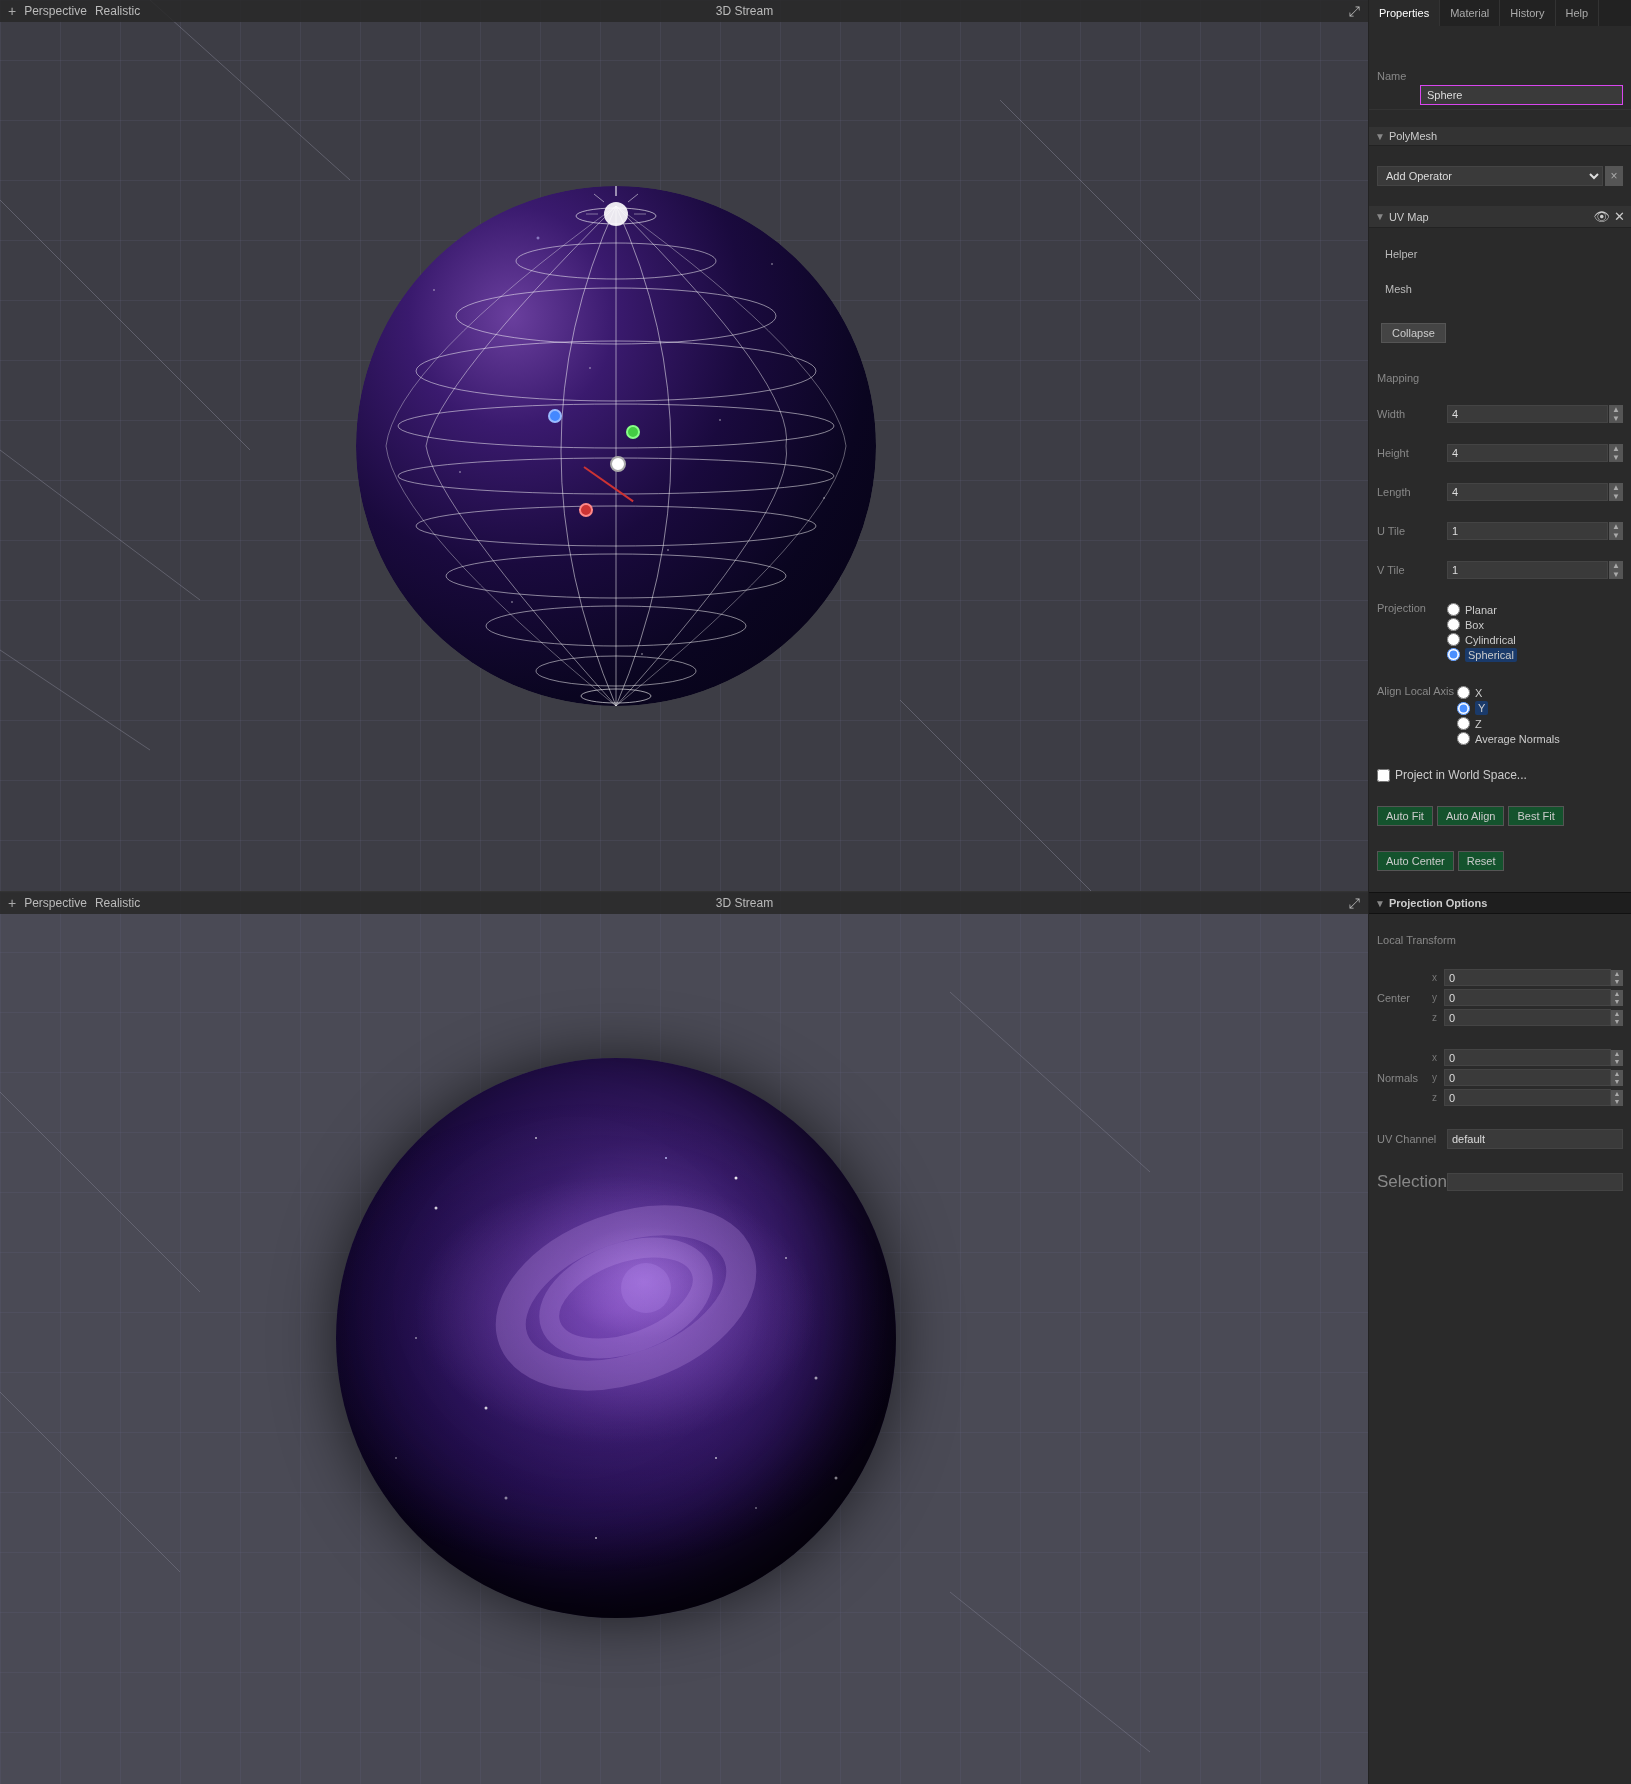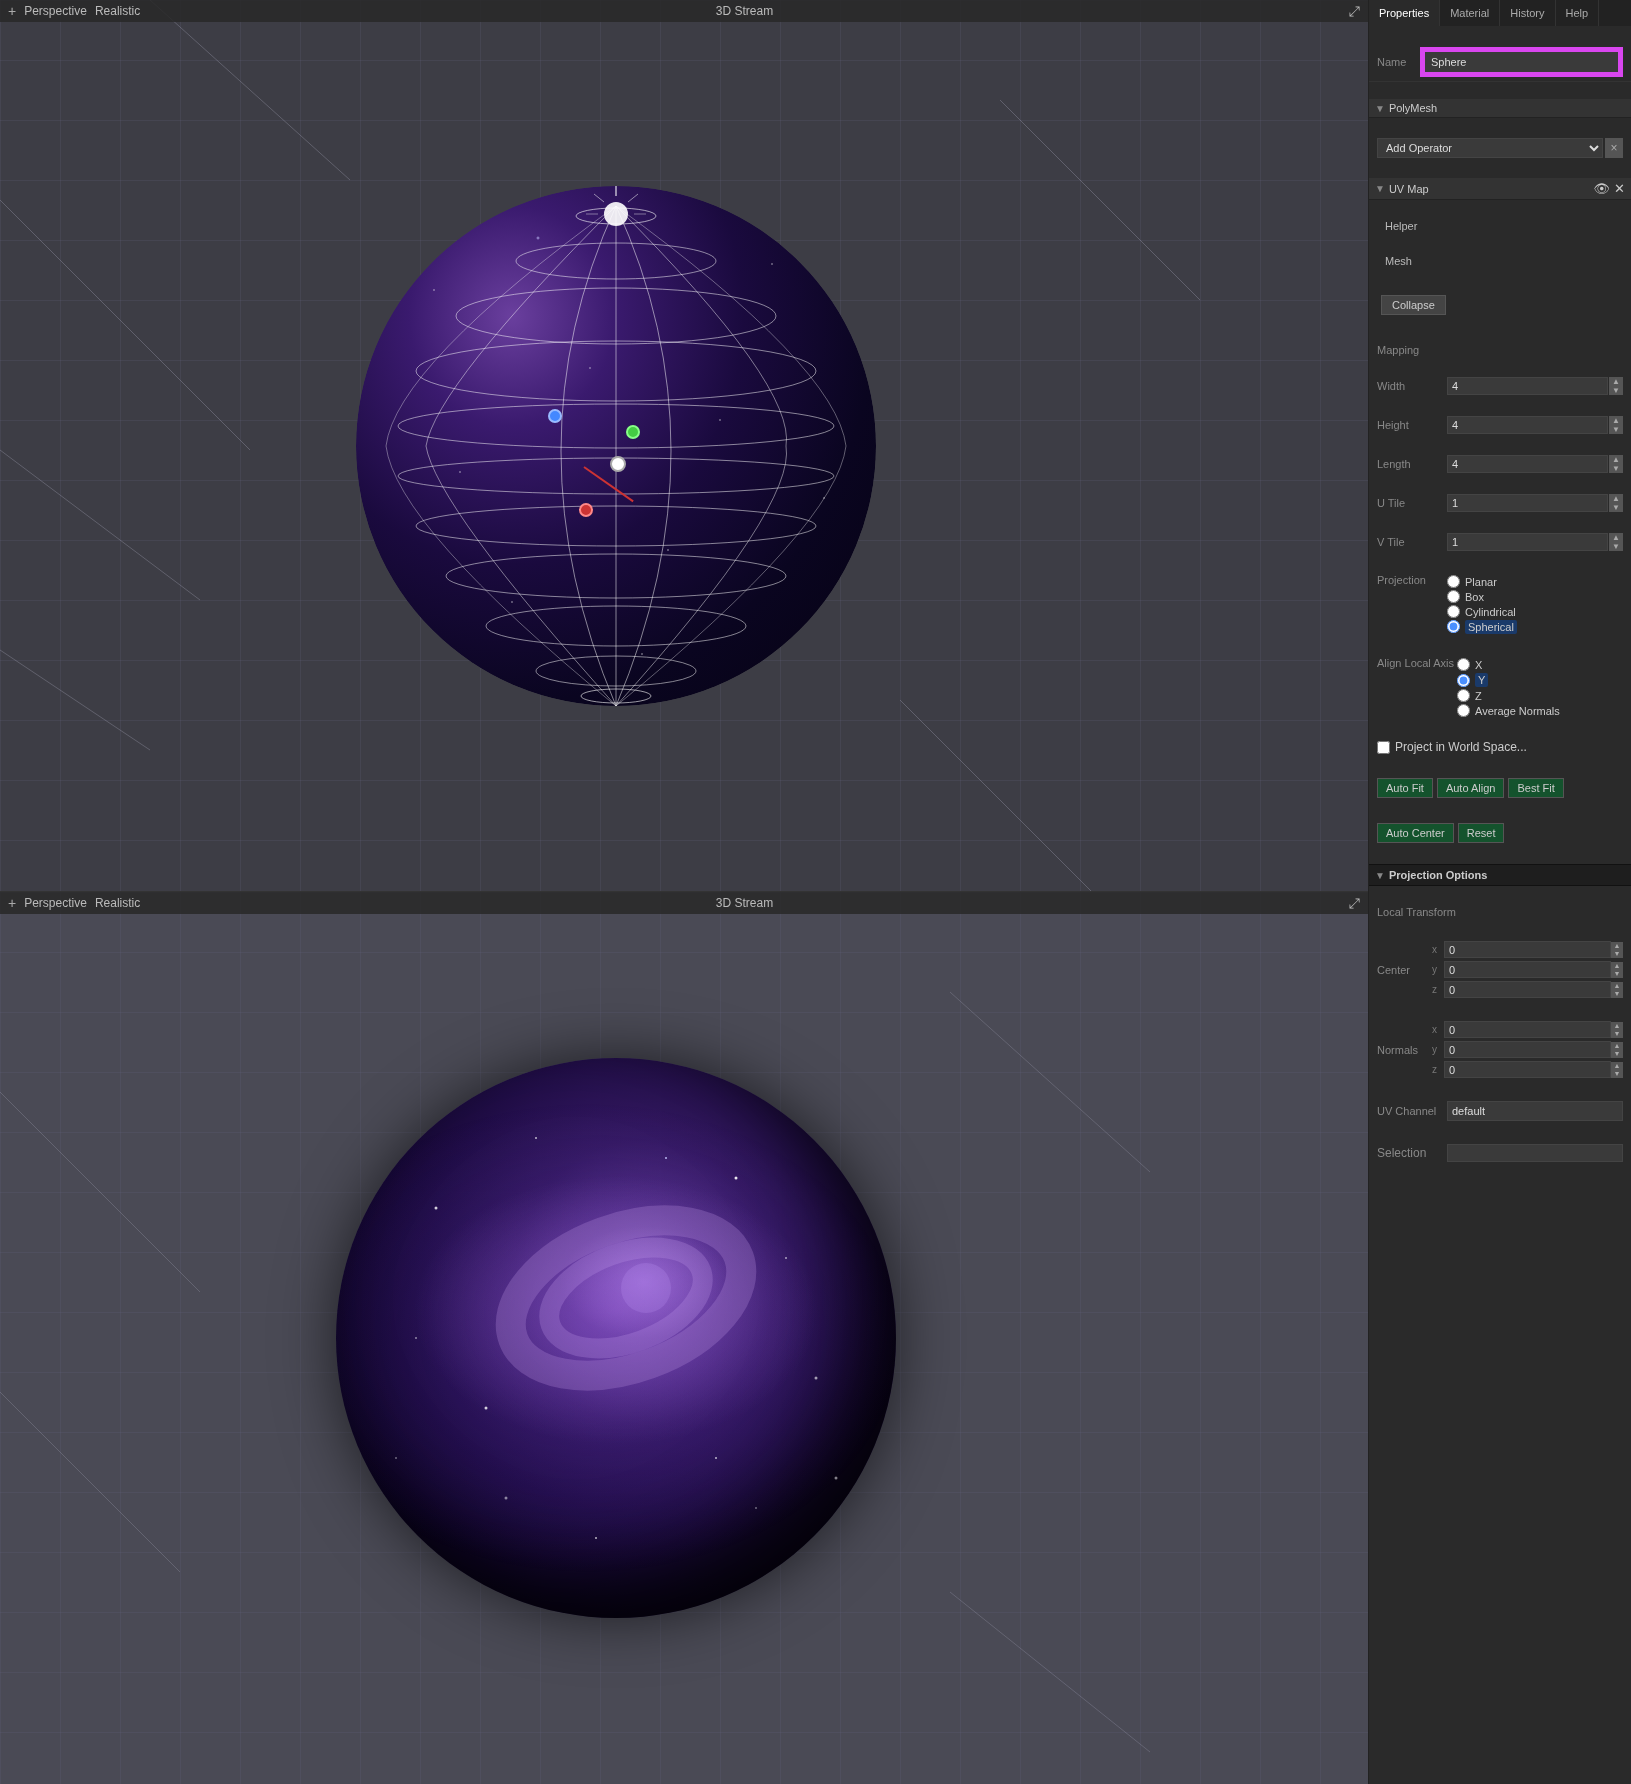--- a/index.html
+++ b/index.html
@@ -246,26 +246,27 @@
       border-bottom: 1px solid #333;
     }
     .name-row label {
       color: #888;
       font-size: 11px;
       margin-right: 8px;
       min-width: 35px;
     }
     .name-input {
       background: #3a3a3a;
-      border: 5px solid #d946ef;
+      border: 1px solid #d946ef;
       color: #ddd;
       padding: 2px 6px;
       font-size: 11px;
       flex: 1;
-      height: 30px;
+      height: 20px;
+      margin-top: 38px;
     }
 
     
     .section-header {
       display: flex;
       align-items: center;
       padding: 3px 6px;
       background: #333;
       border-bottom: 1px solid #222;
       cursor: pointer;
@@ -535,21 +536,21 @@
     }
 
     .selection-row {
       display: flex;
       align-items: center;
       padding: 3px 8px;
       background: #2a2a2a;
     }
     .selection-label {
       color: #888;
-      font-size: 12px;
+      font-size: 17px;
       min-width: 70px;
     }
     .selection-value {
       background: #3a3a3a;
       border: 1px solid #444;
       color: #ddd;
       font-size: 11px;
       height: 18px;
       flex: 1;
       padding: 0 4px;

